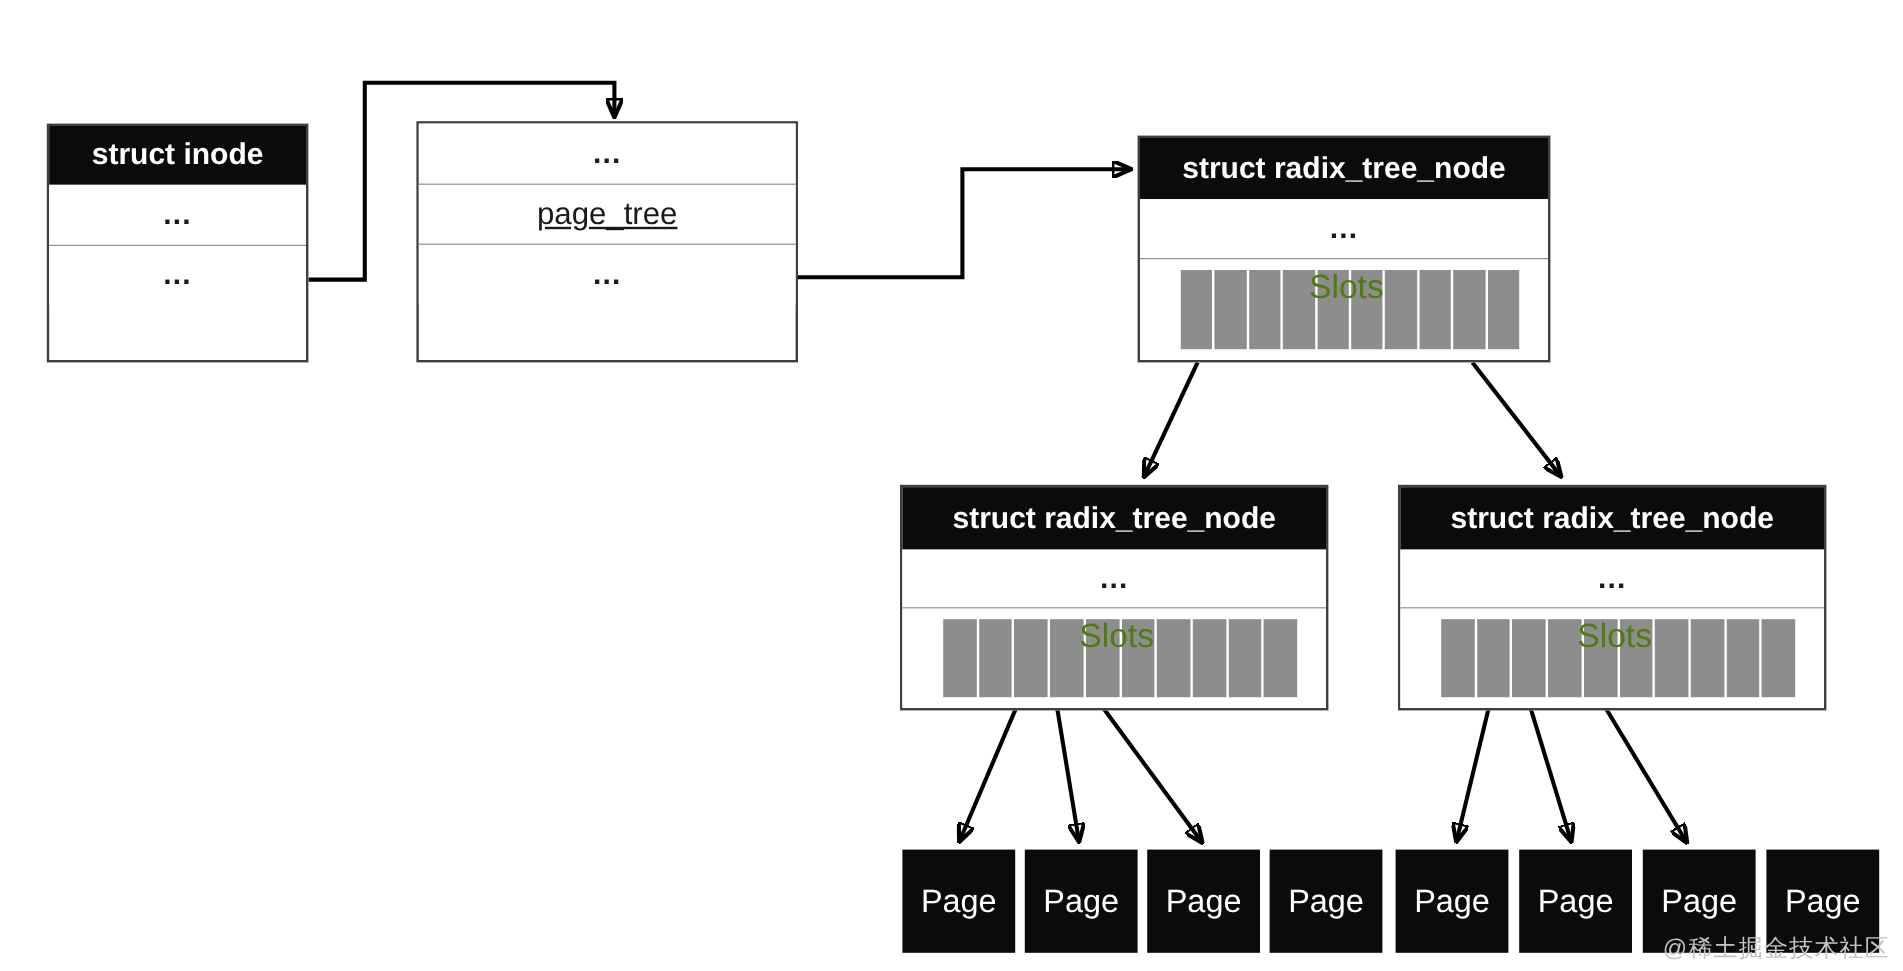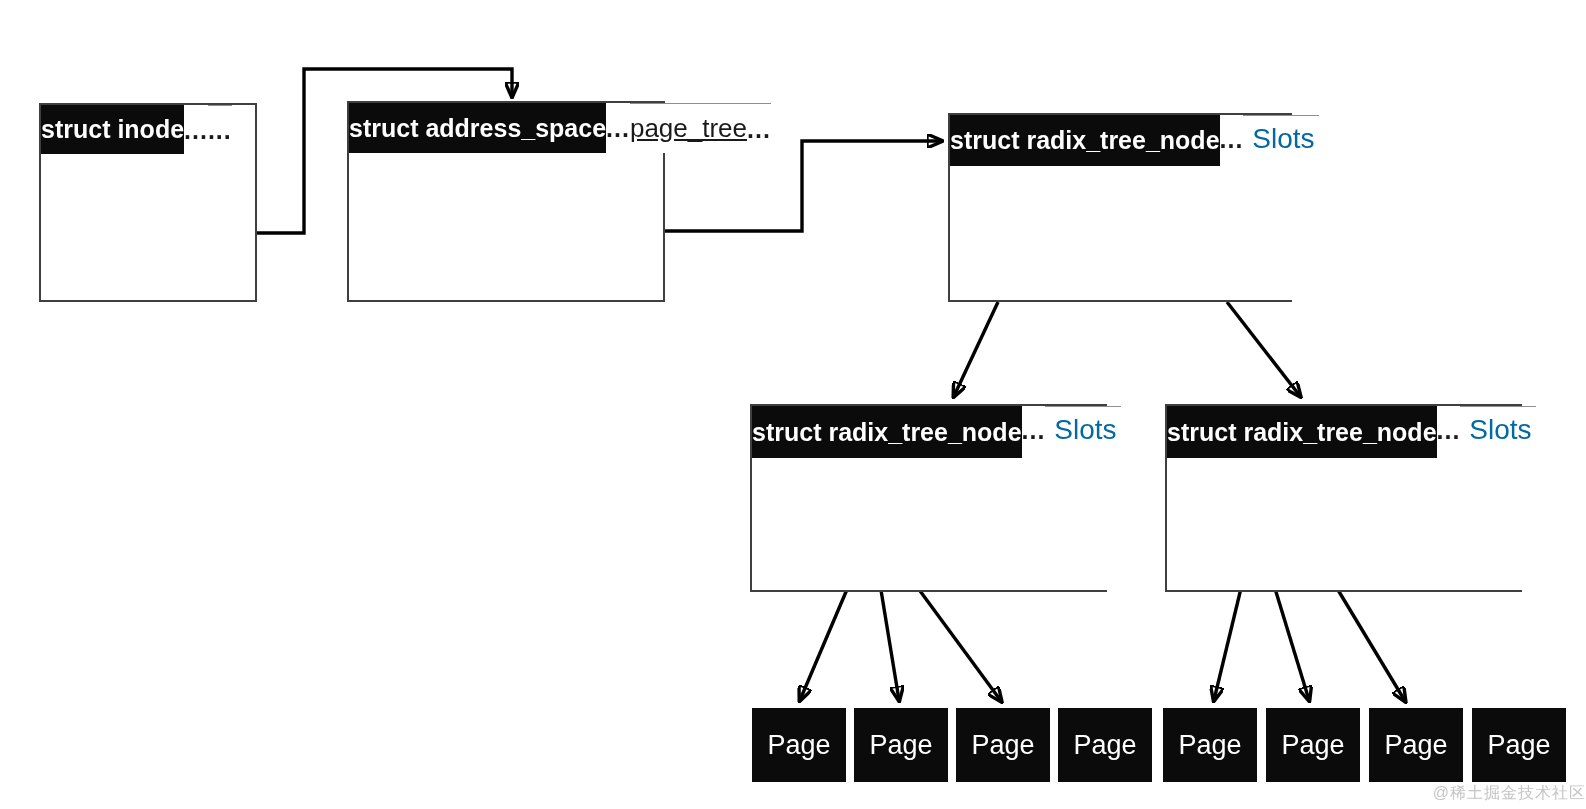--- a/index.html
+++ b/index.html
@@ -13,50 +13,50 @@
     --row-text:#1a1a1a;
   }
   html,body{margin:0;padding:0;background:#ffffff;}
   .canvas{
     position:relative;width:1586px;height:809px;background:#ffffff;
     font-family:"Liberation Sans", sans-serif;overflow:hidden;
   }
   .arrows{position:absolute;left:0;top:0;width:1586px;height:809px;pointer-events:none;}
   .arrows path{stroke:var(--arrow-color);stroke-width:3.4;fill:none;}
 
-  .struct-box{position:absolute;background:#ffffff;border:2px solid var(--box-border);box-sizing:border-box;display:flex;flex-direction:row;}
+  .struct-box{position:absolute;background:#ffffff;border:2px solid var(--box-border);box-sizing:border-box;display:flex;flex-direction:column;}
   .hdr{
     background:var(--header-bg);color:#ffffff;font-weight:bold;font-size:25px;
     display:flex;align-items:center;justify-content:center;flex:0 0 auto;
   }
   .row{
     display:flex;align-items:center;justify-content:center;
     font-size:25px;color:var(--row-text);border-top:1px solid var(--row-sep);
     flex:0 0 auto;box-sizing:border-box;background:#ffffff;
   }
   .row.dots{font-weight:bold;letter-spacing:1px;}
   .row.field{font-size:26px;}
 
   .slots-row{
     position:relative;flex:1 1 auto;border-top:1px solid var(--row-sep);
     box-sizing:border-box;padding:9px 24px 9px 34px;background:#ffffff;
   }
   .slot-strip{display:flex;gap:2px;height:100%;}
   .slot-cell{flex:1 1 0;background:var(--slot-gray);}
   .slots-label{
     position:absolute;left:4px;right:0;top:7px;text-align:center;
-    font-size:28px;color:#0369a1;pointer-events:none;
+    font-size:28px;color:#4d7c0f;pointer-events:none;
   }
 
   .page-box{
-    position:absolute;top:708px;width:94px;height:74px;background:var(--page-bg);
+    position:absolute;top:708px;width:94px;height:86px;background:var(--page-bg);
     color:#ffffff;font-size:27px;display:flex;align-items:center;justify-content:center;
   }
   .watermark{
-    position:absolute;right:0;bottom:5px;font-size:16px;color:var(--watermark-gray);
+    position:absolute;right:11px;bottom:5px;font-size:20px;color:var(--watermark-gray);
     letter-spacing:1px;
   }
 </style>
 </head>
 <body>
 
 <div class="canvas">
 
   <svg class="arrows" viewBox="0 0 1586 809">
     <defs>
@@ -76,21 +76,20 @@
     <path d="M1332,580 L1405,701" marker-end="url(#ah)"></path>
   </svg>
 
   <div class="struct-box" style="left:39px;top:103px;width:218px;height:199px;">
     <div class="hdr" style="height:49px;">struct inode</div>
     <div class="row dots" style="height:50px;border-top:none;">...</div>
     <div class="row dots" style="height:50px;">...</div>
   </div>
 
   <div class="struct-box" style="left:347px;top:101px;width:318px;height:201px;">
-    <div class="hdr" style="height:50px;">struct address_space</div>
     <div class="row dots" style="height:50px;border-top:none;">...</div>
     <div class="row field" style="height:50px;text-decoration:underline;">page_tree</div>
     <div class="row dots" style="height:51px;">...</div>
   </div>
 
   <div class="struct-box" style="left:948px;top:113px;width:344px;height:189px;">
     <div class="hdr" style="height:51px;">struct radix_tree_node</div>
     <div class="row dots" style="height:49px;border-top:none;">...</div>
     <div class="slots-row">
       <div class="slot-strip">

